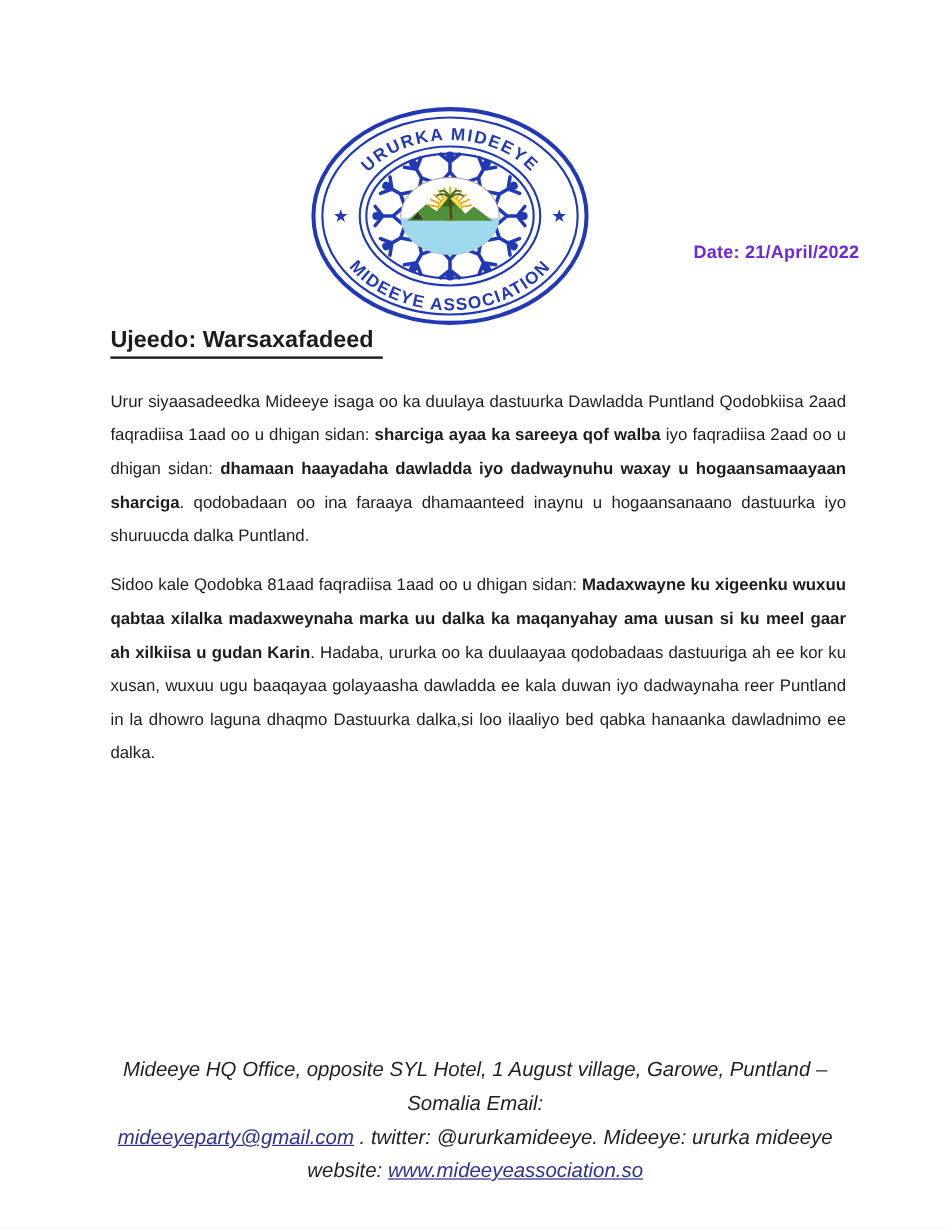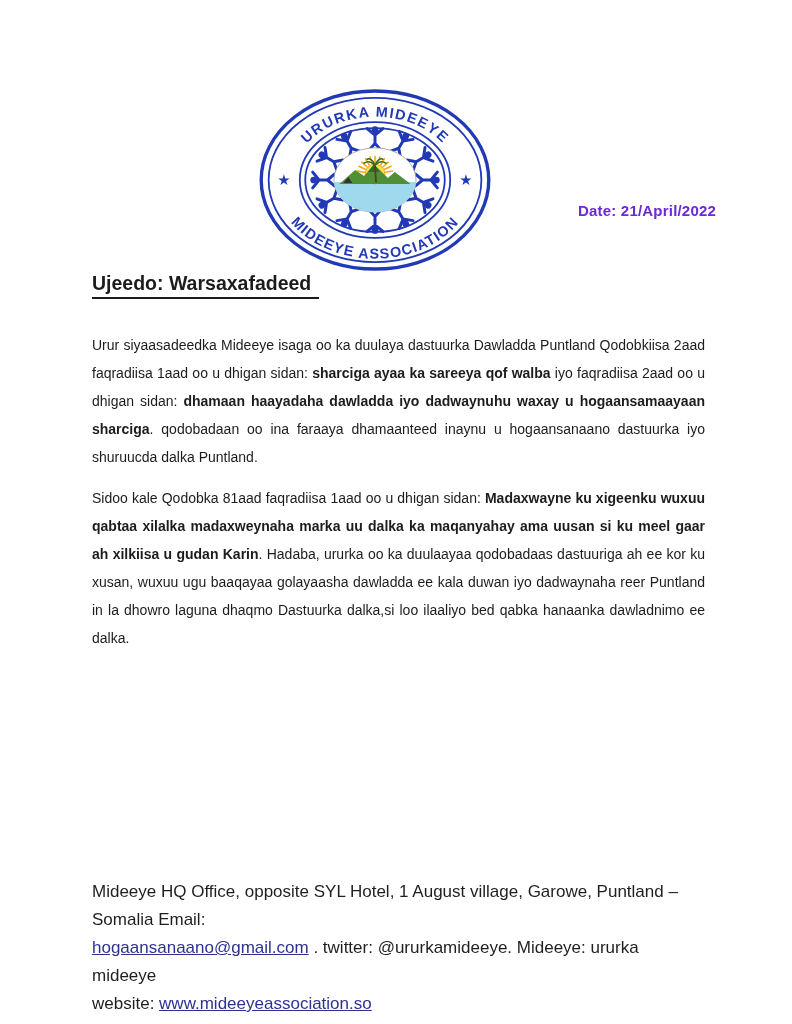--- a/index.html
+++ b/index.html
@@ -41,36 +41,38 @@
     width:613px;
     color:var(--text);
   }
   .heading{
     display:inline-block;
     font-size:19.5px;
     font-weight:bold;
     padding-right:8px;
     border-bottom:2px solid #1c1c1c;
     padding-bottom:2px;
-    margin-bottom:32px;
+    margin-bottom:21px;
   }
   .paragraphs p{
     margin:0 0 13px 0;
     font-size:14px;
     line-height:28px;
     text-align:justify;
   }
   .paragraphs p span.b{font-weight:bold;}
   .footer{
     position:absolute;
     left:92px;top:878px;
     width:608px;
+    font-style:italic;
     font-size:17px;
     line-height:28px;
     color:#1f1f1f;
+    text-align:center;
   }
   .footer a{
     color:var(--link);
     text-decoration:underline;
     cursor:pointer;
   }
 </style>
 </head>
 <body>
 
@@ -147,17 +149,17 @@
   <div class="content">
     <div class="heading">Ujeedo: Warsaxafadeed</div>
     <div class="paragraphs" id="paragraphs">
         <p><span>Urur siyaasadeedka Mideeye isaga oo ka duulaya dastuurka Dawladda Puntland Qodobkiisa 2aad faqradiisa 1aad oo u dhigan sidan:  </span><span class="b">sharciga ayaa ka sareeya qof walba</span><span> iyo faqradiisa 2aad oo u dhigan sidan: </span><span class="b">dhamaan haayadaha dawladda iyo dadwaynuhu waxay u hogaansamaayaan sharciga</span><span>. qodobadaan oo ina faraaya dhamaanteed inaynu u hogaansanaano dastuurka iyo shuruucda dalka Puntland.</span></p>
         <p><span>Sidoo kale Qodobka 81aad faqradiisa 1aad oo u dhigan sidan:  </span><span class="b">Madaxwayne ku xigeenku wuxuu qabtaa xilalka madaxweynaha marka uu dalka ka maqanyahay ama uusan si ku meel gaar ah xilkiisa u gudan Karin</span><span>. Hadaba, ururka oo ka duulaayaa qodobadaas dastuuriga ah ee kor ku xusan, wuxuu ugu baaqayaa golayaasha dawladda ee kala duwan iyo dadwaynaha reer Puntland in la dhowro laguna dhaqmo Dastuurka dalka,si loo ilaaliyo bed qabka hanaanka dawladnimo ee dalka.</span></p>
       </div>
   </div>
 
   <div class="footer" id="footer">
       <div><span>Mideeye HQ Office, opposite SYL Hotel, 1 August village, Garowe, Puntland – Somalia Email:</span></div>
-      <div><a>hogaansanaano@gmail.com</a><span> . twitter: @ururkamideeye. Mideeye: ururka mideeye</span></div>
+      <div><a>mideeyeparty@gmail.com</a><span> . twitter: @ururkamideeye. Mideeye: ururka mideeye</span></div>
       <div><span>website: </span><a>www.mideeyeassociation.so</a></div>
     </div>
 
 </div>
 
 </body></html>

